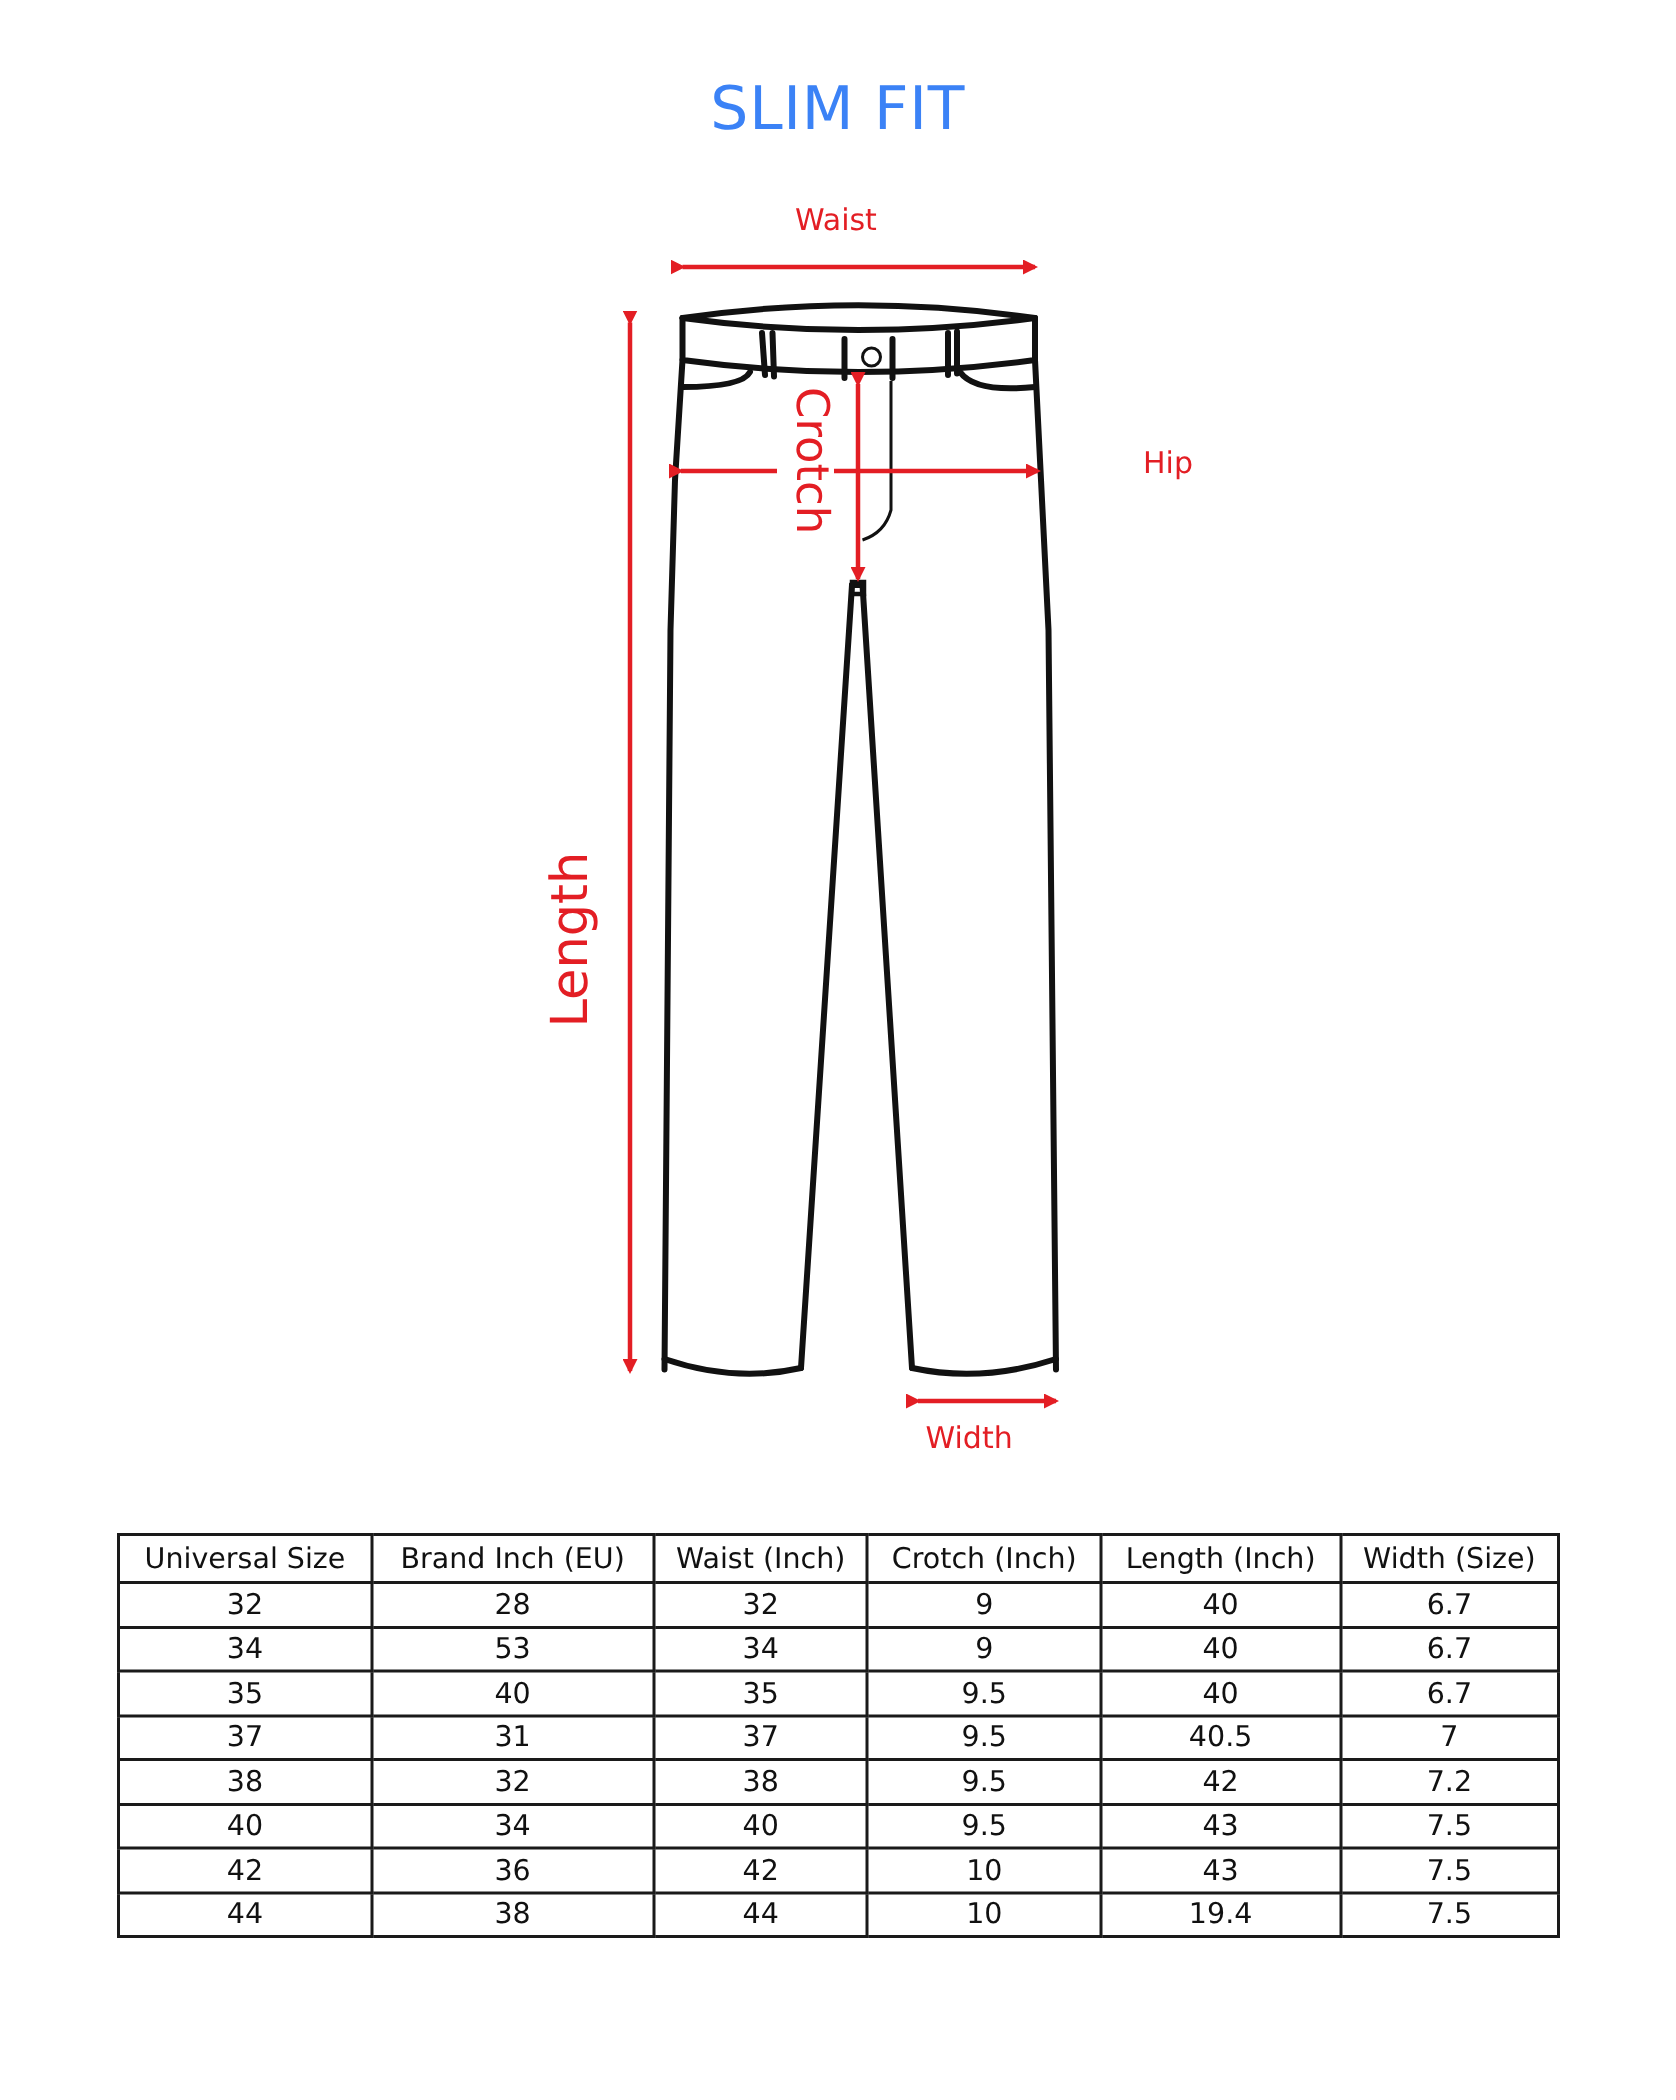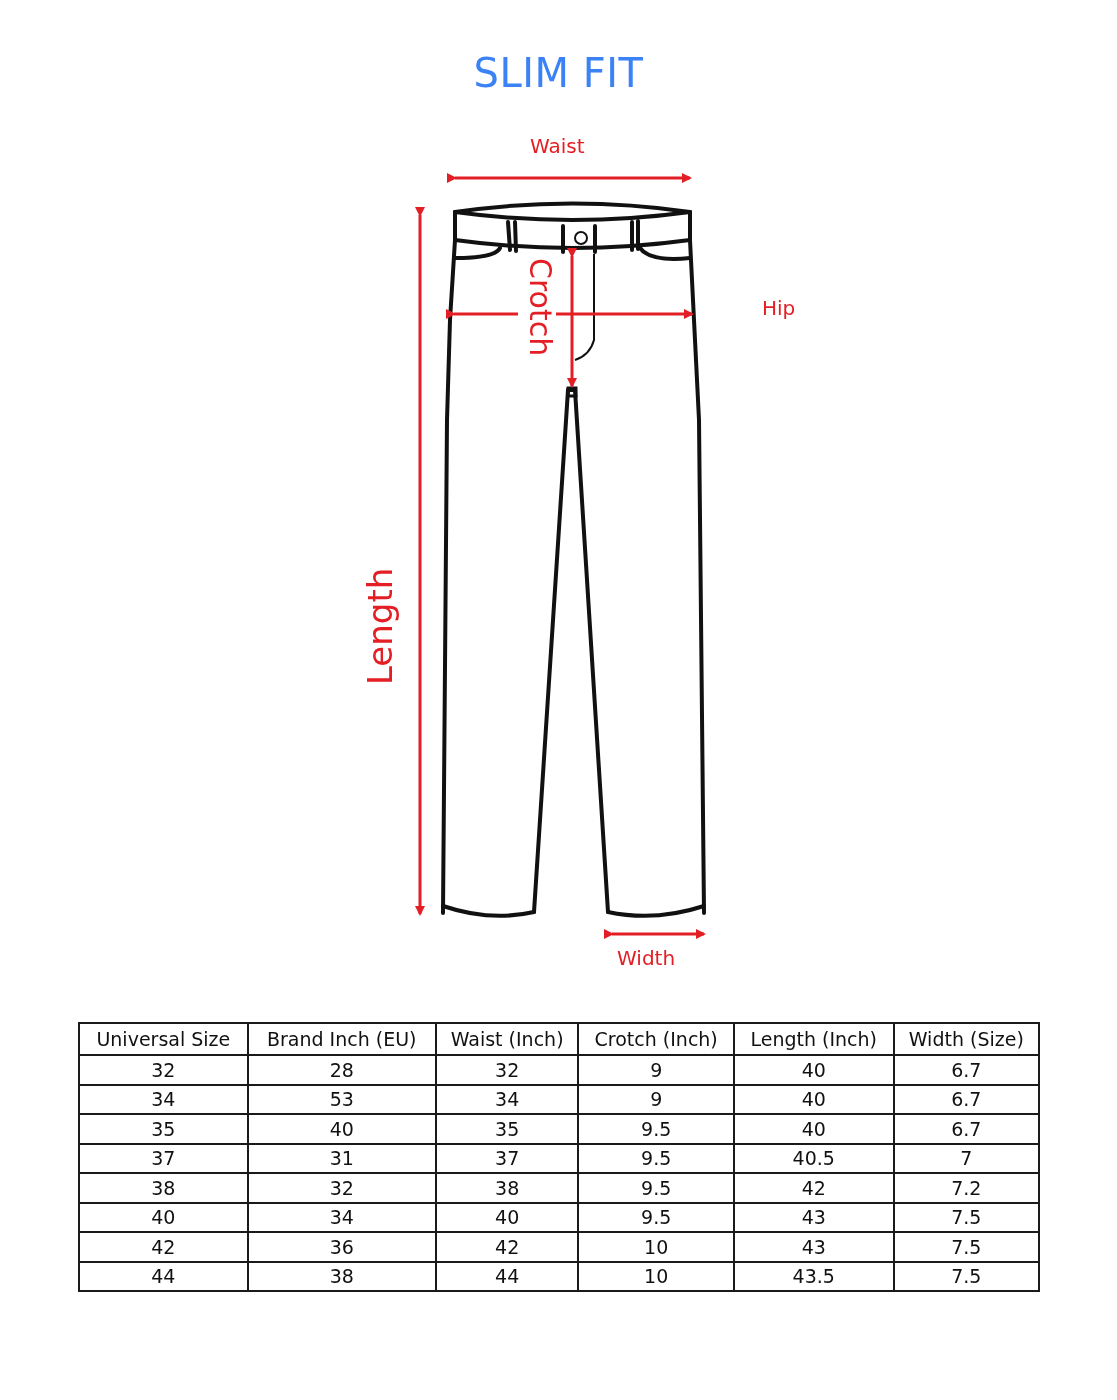--- a/index.html
+++ b/index.html
@@ -144,17 +144,17 @@
       <td>42</td>
       <td>10</td>
       <td>43</td>
       <td>7.5</td>
     </tr>
     <tr>
       <td>44</td>
       <td>38</td>
       <td>44</td>
       <td>10</td>
-      <td>43.5</td>
+      <td>19.4</td>
       <td>7.5</td>
     </tr>
   </tbody>
 </table>
 
 </body></html>

